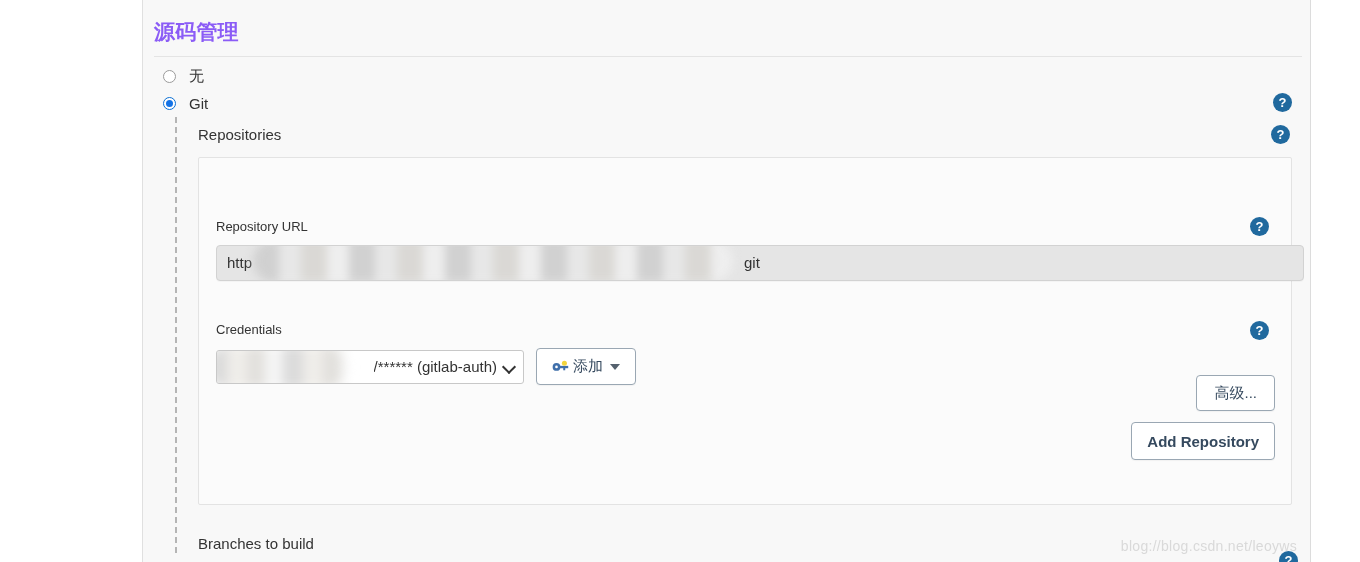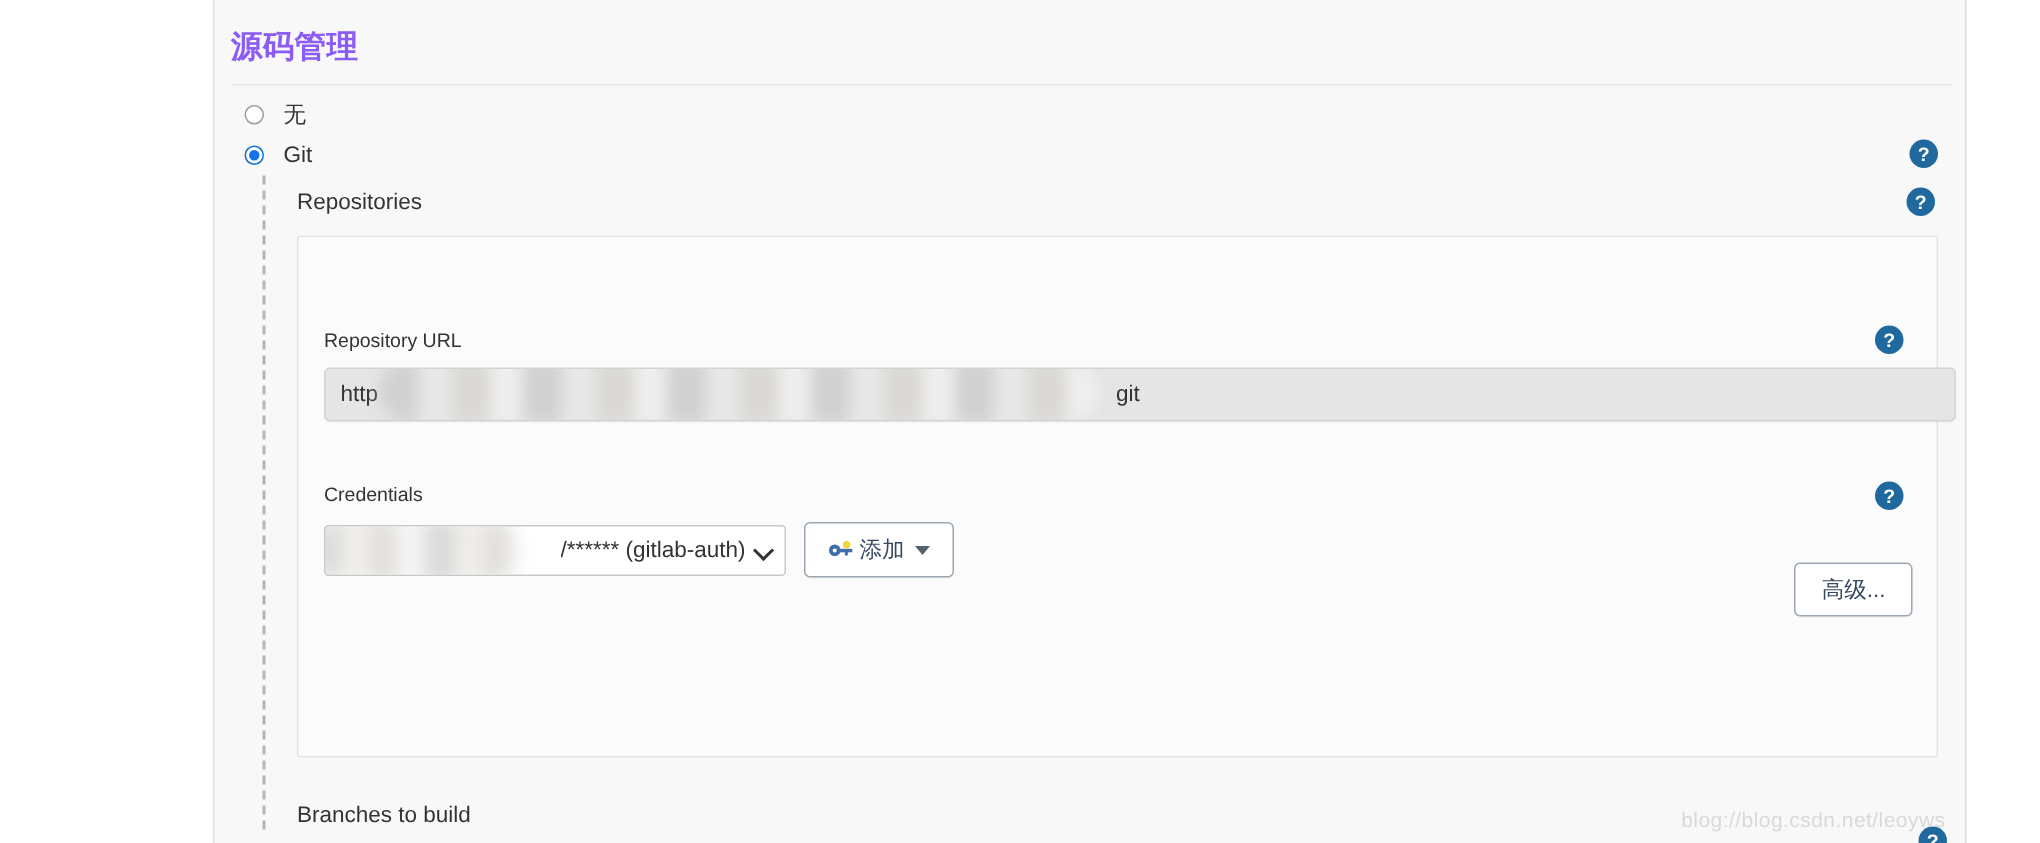--- a/index.html
+++ b/index.html
@@ -374,20 +374,21 @@
                   <circle cx="13.8" cy="3.3" r="2.8" fill="#f2d43c"></circle>
                 </svg>
                 <span>添加</span>
                 <span class="caret"></span>
               </div>
             </div>
           </div>
 
           <div class="right-actions">
             <div class="btn btn-advanced">高级...</div>
+            <div class="btn btn-addrepo">Add Repository</div>
           </div>
 
         </div>
 
         <div class="bottom-label">Branches to build</div>
 
       </div>
 
       <span class="help help-abs" style="right:12px; bottom:-8px;">?</span>
 

